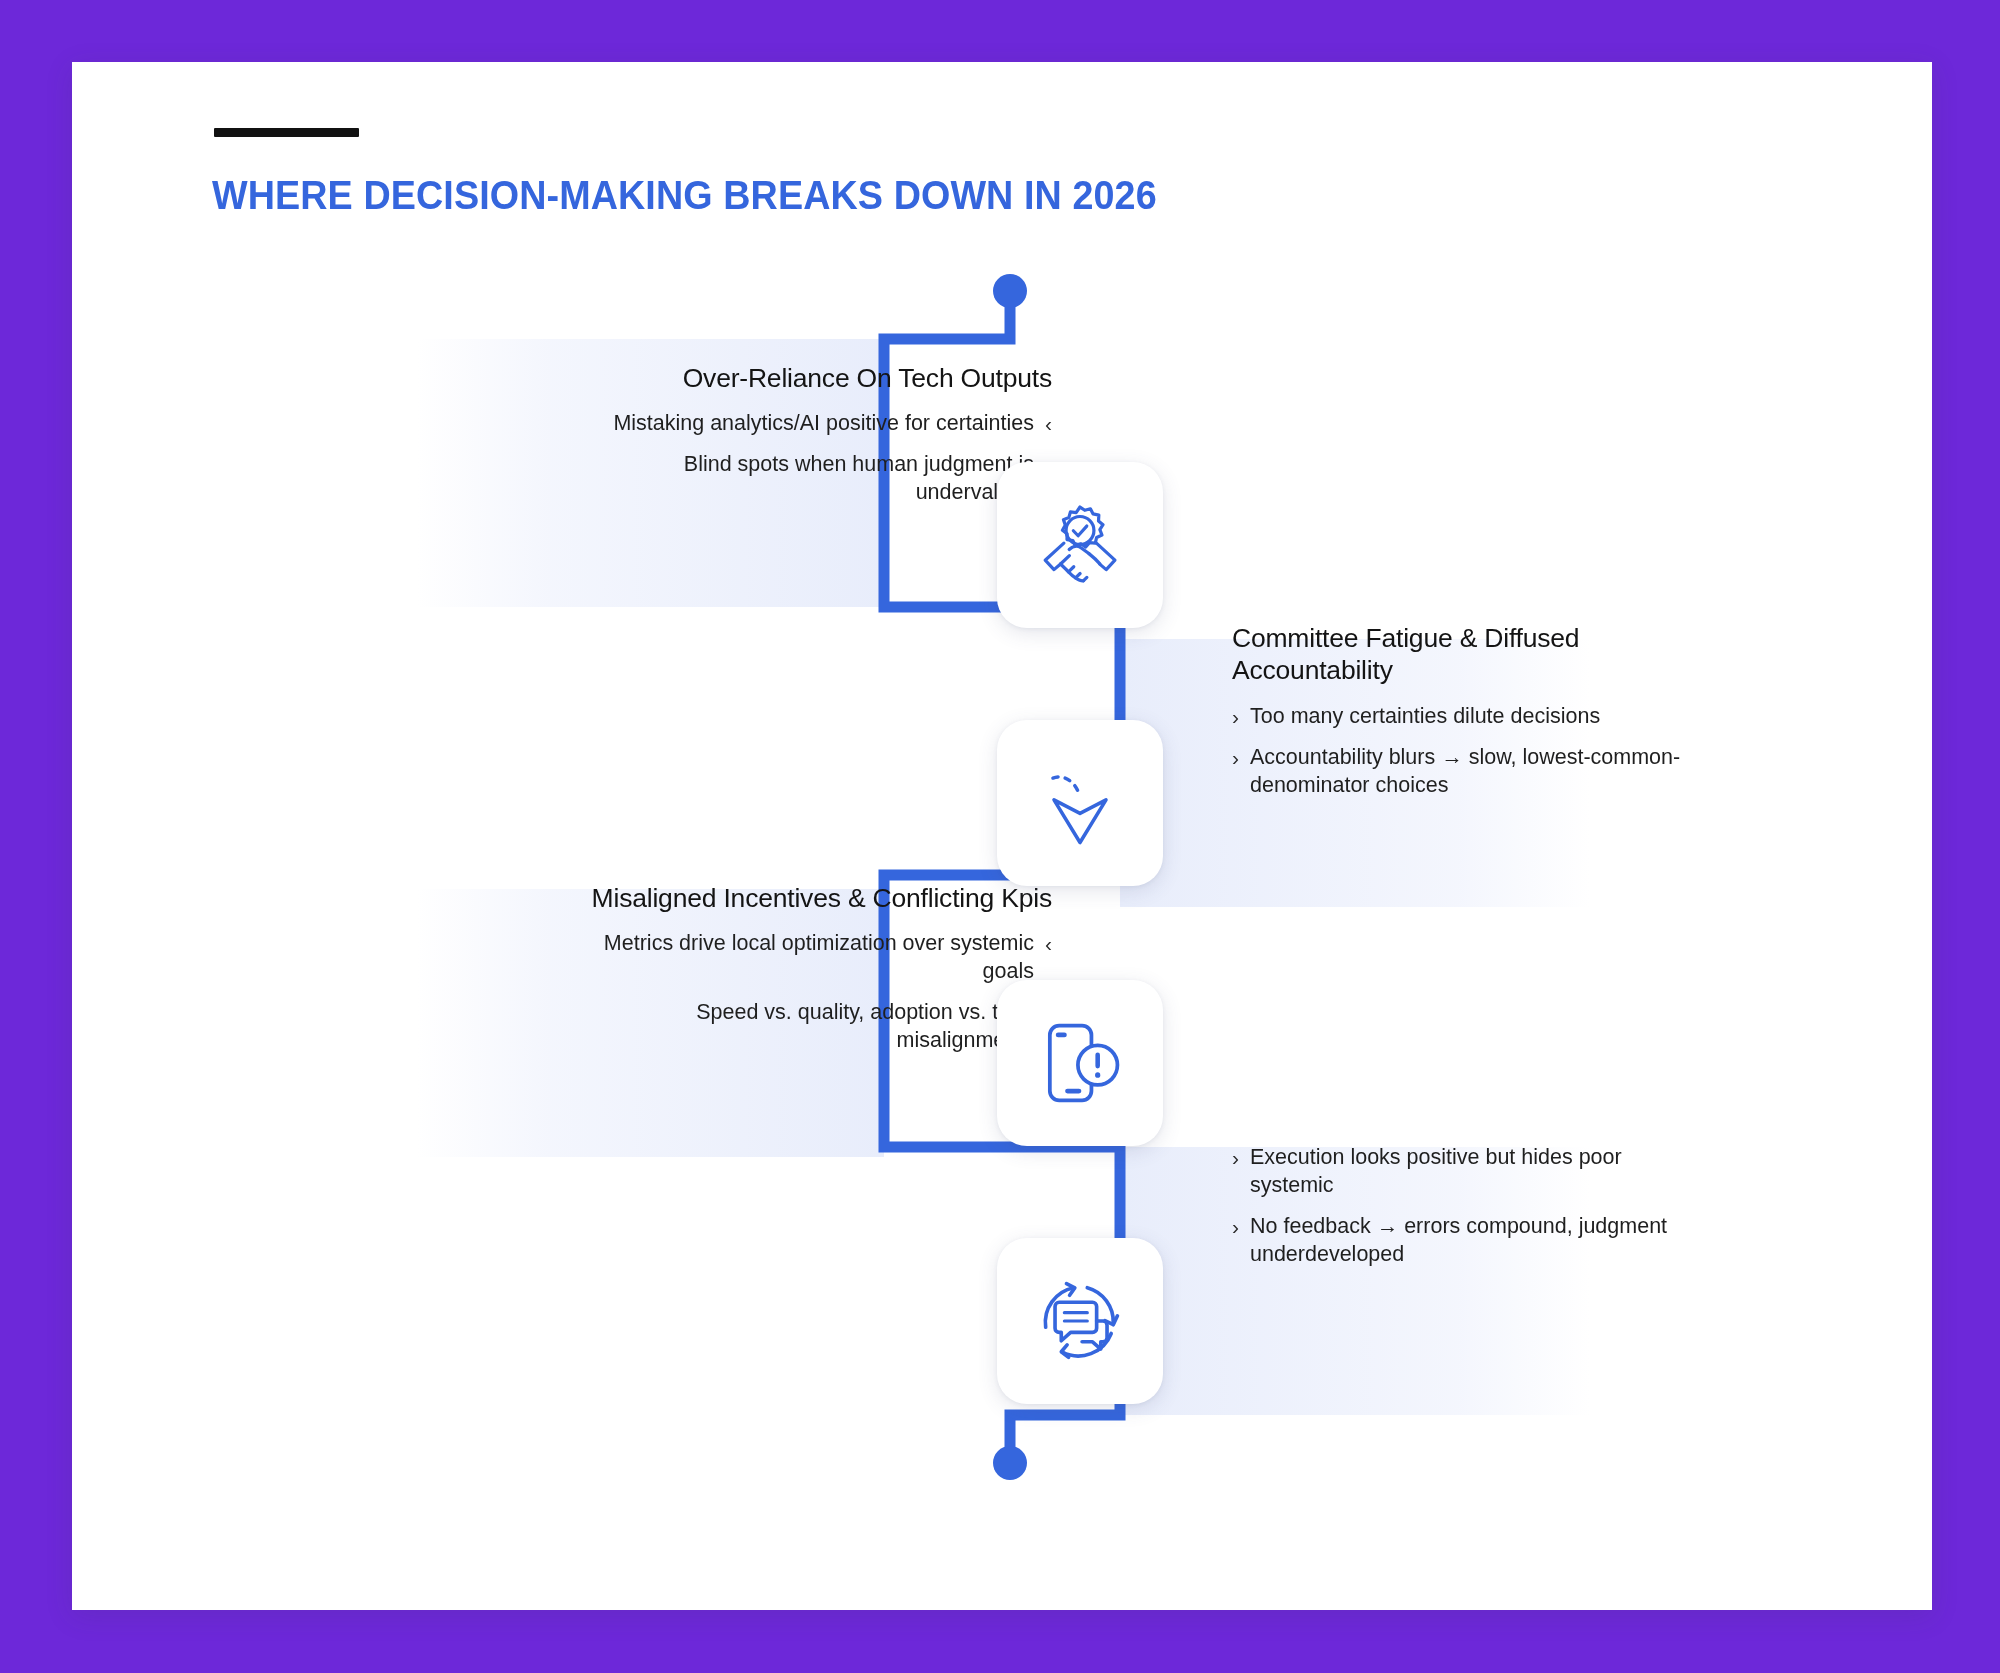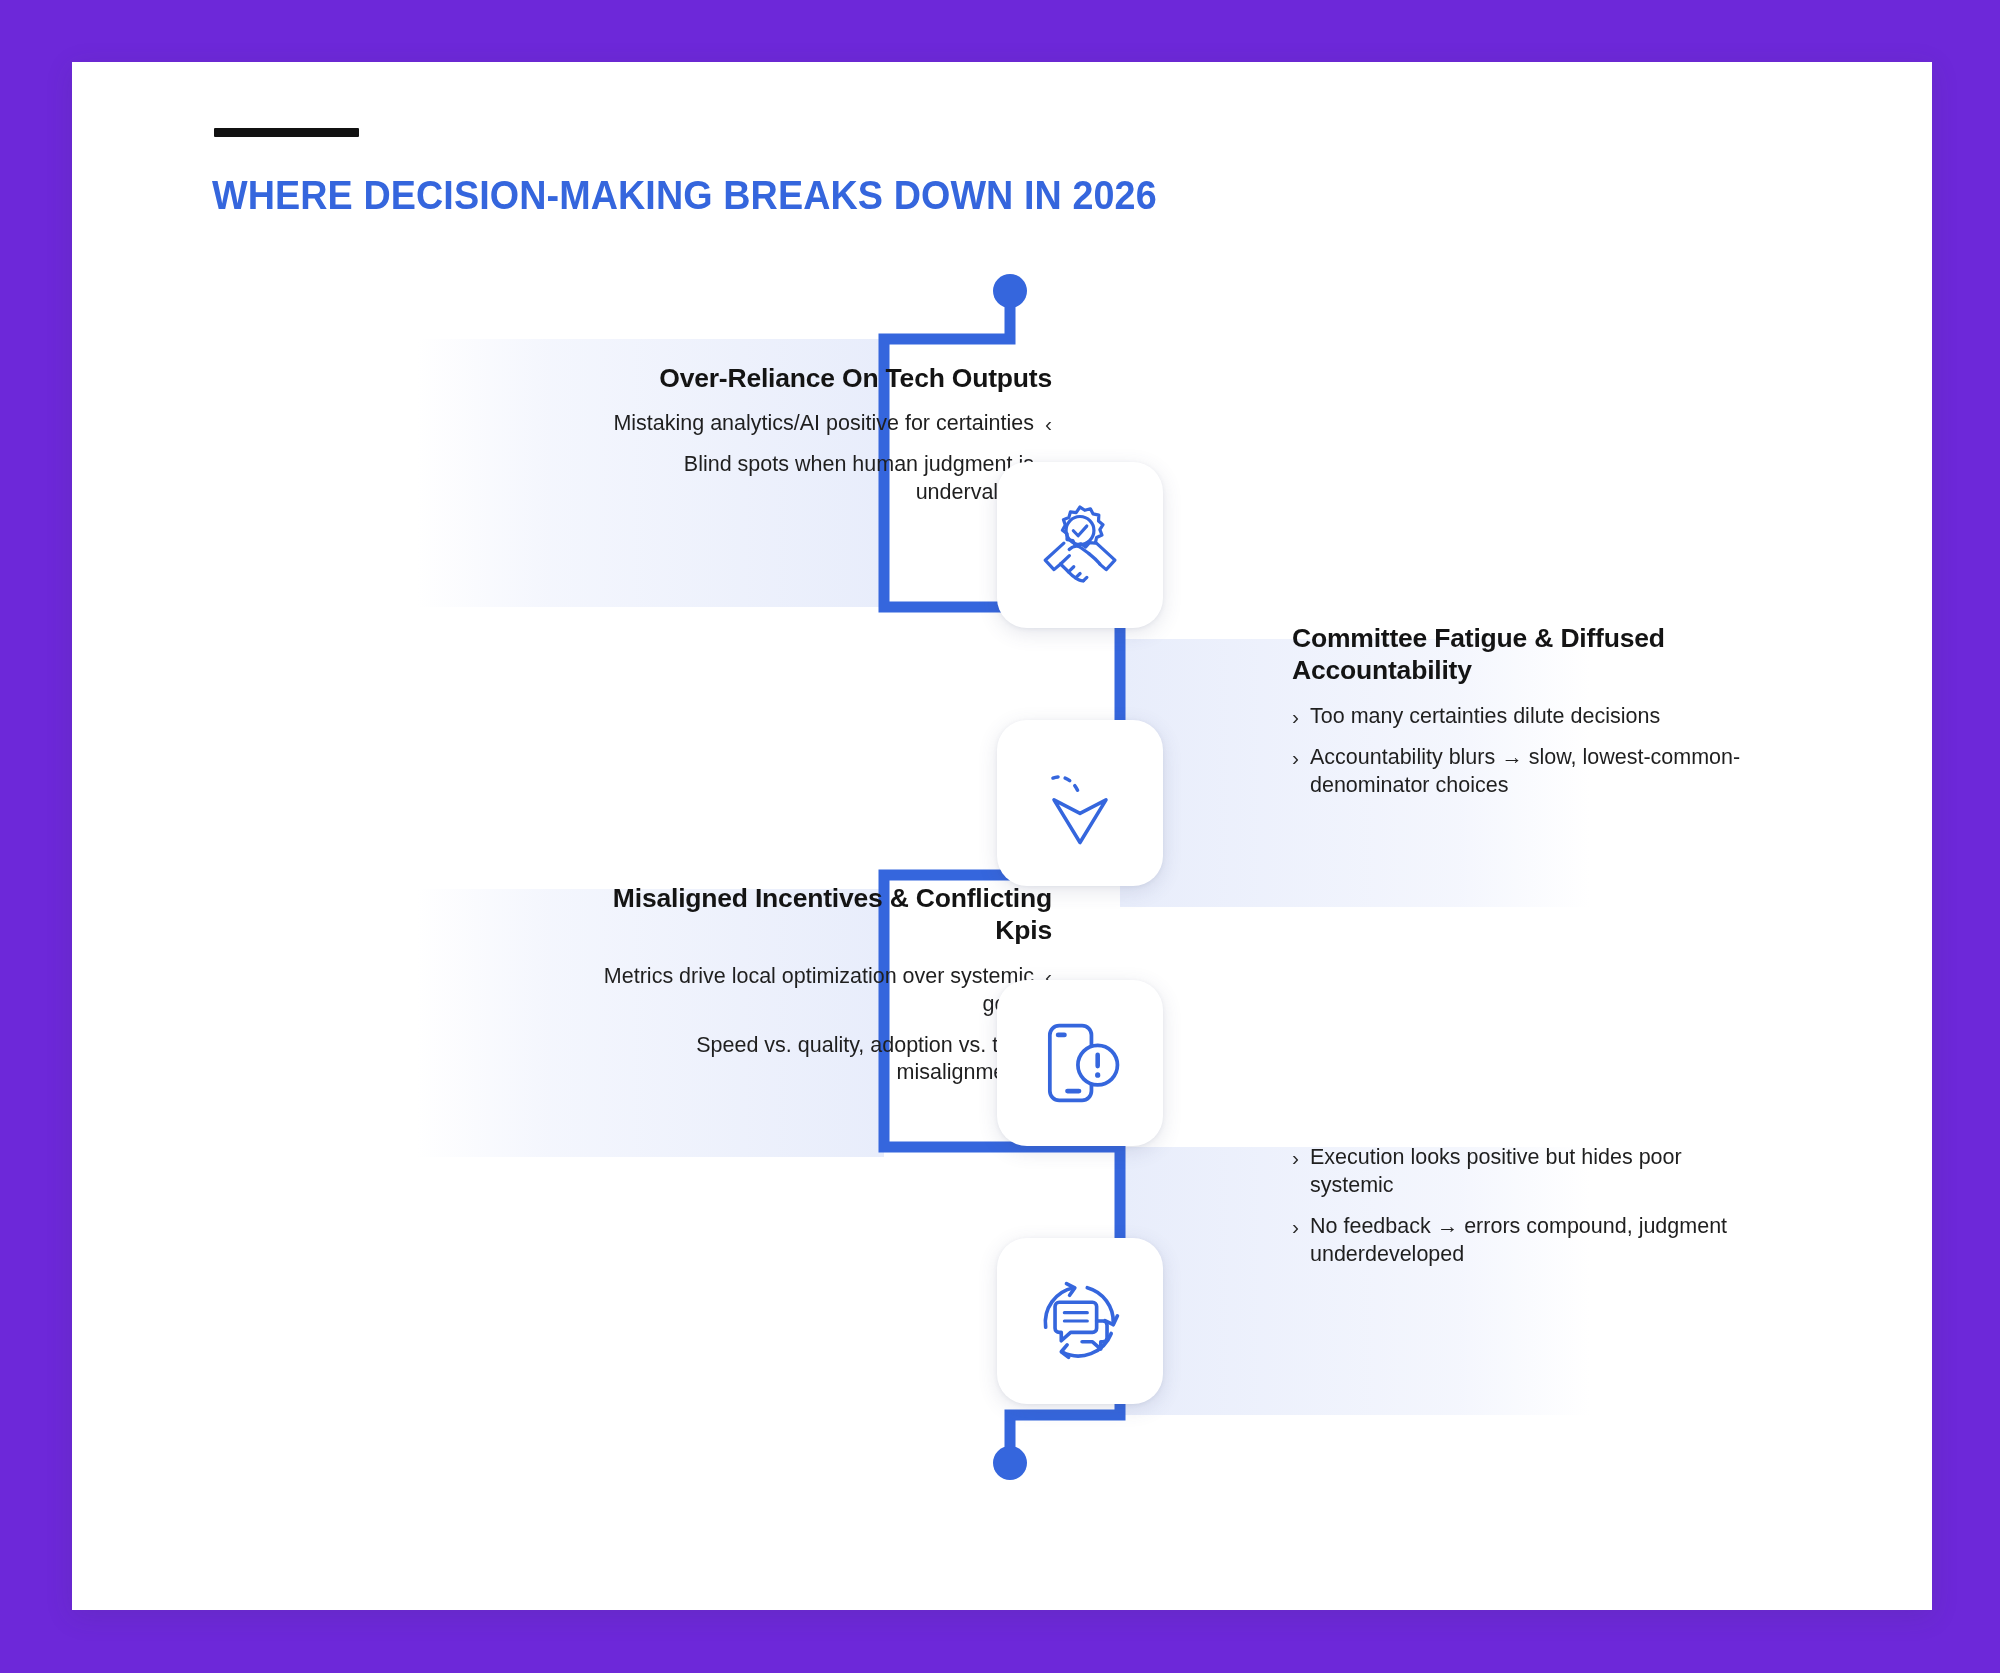--- a/index.html
+++ b/index.html
@@ -74,35 +74,35 @@
   .panel-3 { left:345px; top:827px;  width:467px; }
   .panel-4 { left:1048px; top:1085px;width:470px; }
 
   
   .row {
     position:absolute;
     display:flex;
     align-items:center;
   }
   .row-left  { justify-content:flex-end; }
-  .row-right { justify-content:flex-end; }
+  .row-right { justify-content:center; }
 
   .row-1 { left:240px;  top:300px;  width:740px; }
   .row-2 { left:790px;  top:560px;  width:900px; }
   .row-3 { left:240px;  top:820px;  width:740px; }
   .row-4 { left:790px;  top:1082px; width:900px; }
 
   
   .txt { width:470px; }
   .txt.is-right-aligned { text-align:right; }
   .txt.is-left-aligned  { text-align:left; }
 
   .block-title {
     font-size:26.5px;
-    font-weight:700;
+    font-weight:400;
     color:#141414;
     line-height:1.22;
     letter-spacing:-.2px;
     margin-bottom:16px;
   }
 
   .bullets { list-style:none; }
   .bullet {
     display:flex;
     font-size:21.5px;

